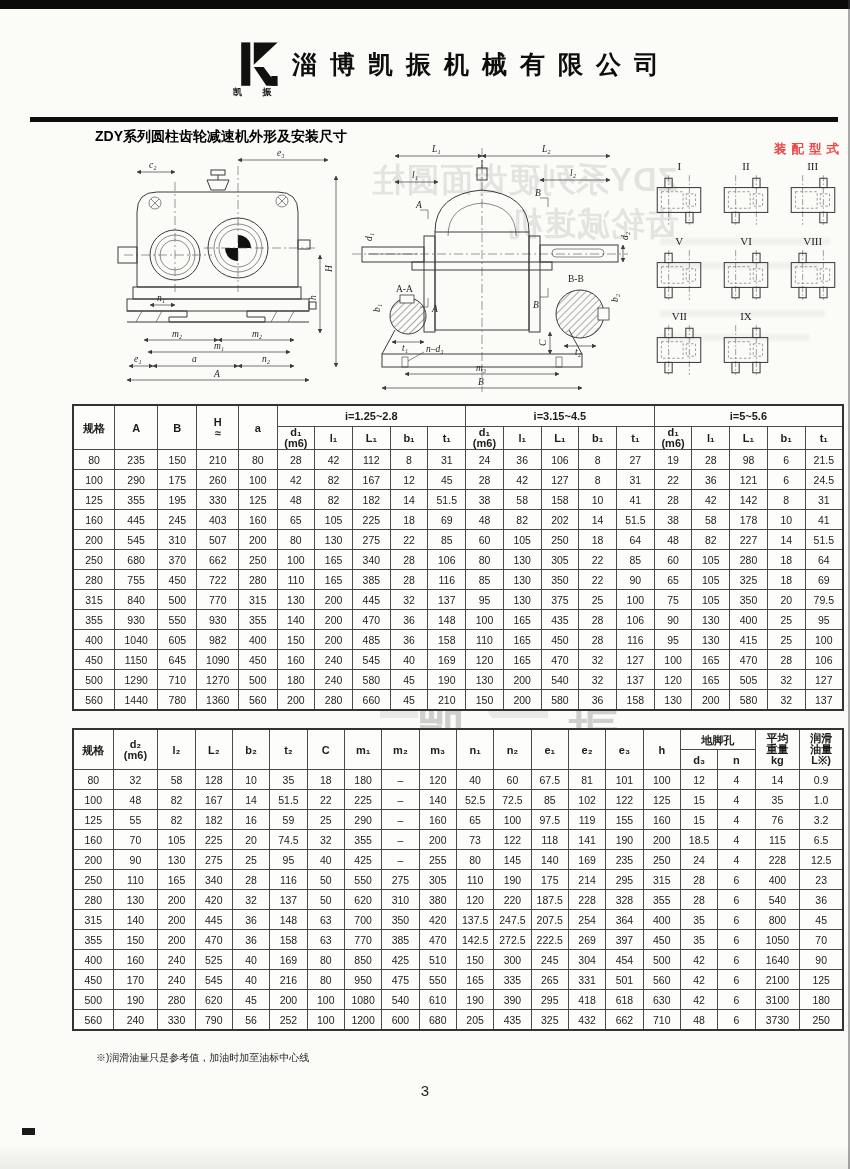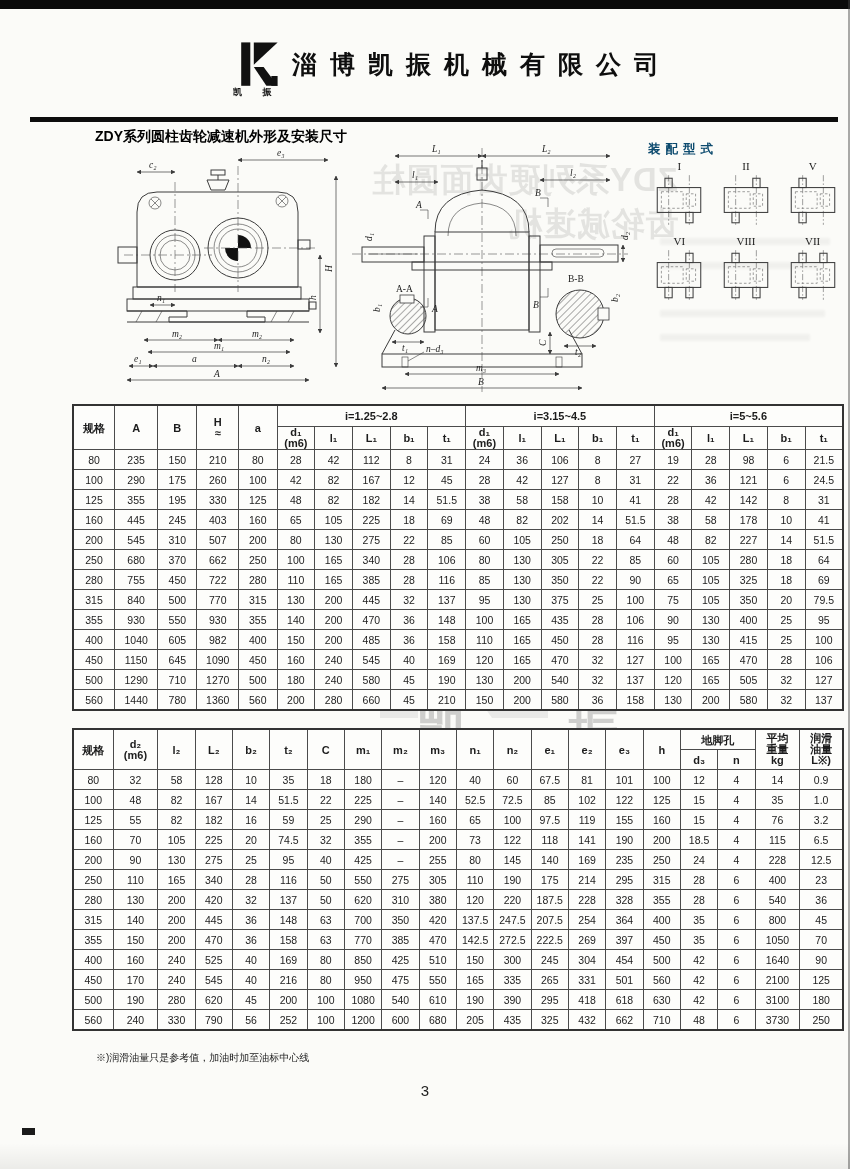--- a/index.html
+++ b/index.html
@@ -13,21 +13,21 @@
   
   .logo{position:absolute;left:237px;top:40px;width:42px;height:58px;}
   .logo-chars{position:absolute;left:233px;top:86px;font-size:9px;font-weight:bold;letter-spacing:9px;color:#111;white-space:nowrap;}
   .company{position:absolute;left:292px;top:48px;font-family:"DejaVu Serif",serif;font-weight:bold;
            font-size:25px;letter-spacing:13px;color:#0e0e0e;white-space:nowrap;}
   .rule{position:absolute;left:30px;top:117px;width:808px;height:5px;background:#0d0d0d;}
   .doc-title{position:absolute;left:95px;top:128px;font-size:14px;font-weight:bold;color:#000;}
   
   .figs{position:absolute;left:72px;top:140px;width:566px;height:260px;}
   .asm{position:absolute;left:648px;top:141px;width:196px;height:258px;}
-  .asm-title{text-align:left;font-size:12.5px;font-weight:bold;letter-spacing:5px;color:#0c4a6e;margin-bottom:2px;}
+  .asm-title{text-align:right;font-size:12.5px;font-weight:bold;letter-spacing:5px;color:#ef4444;margin-bottom:2px;}
   .asm-grid{display:grid;grid-template-columns:repeat(3,1fr);row-gap:3px;column-gap:4px;}
   .asm-cell{text-align:center;}
   .asm-cell .rn{font-family:"Liberation Serif",serif;font-size:11px;color:#222;line-height:12px;}
   
   .wm-logo{position:absolute;left:360px;top:520px;opacity:.15;}
   .wm-chars{position:absolute;left:418px;top:698px;font-size:52px;font-weight:bold;letter-spacing:42px;
             color:#7d7d7d;opacity:.35;white-space:nowrap;}
   .ghost-head{position:absolute;left:368px;top:158px;width:310px;transform:scaleX(-1);font-weight:bold;
               font-size:33px;letter-spacing:1px;color:#000;opacity:.09;line-height:44px;pointer-events:none;}
   .ghost-line{position:absolute;background:#555;opacity:.06;filter:blur(1px);height:7px;pointer-events:none;}
@@ -252,20 +252,29 @@
             <rect x="34.58" y="39" width="7" height="10" fill="none" stroke="#3c3c3c" stroke-width="1"></rect>
           </svg></div>
         <div class="asm-cell"><div class="rn">II</div><svg width="58" height="56" viewBox="0 0 56 54">
             <line x1="18" y1="3" x2="18" y2="51" stroke="#666" stroke-width=".6" stroke-dasharray="6 2 1.5 2"></line>
             <line x1="38" y1="3" x2="38" y2="51" stroke="#666" stroke-width=".6" stroke-dasharray="6 2 1.5 2"></line>
             <rect x="7" y="15" width="42" height="24" fill="none" stroke="#3c3c3c" stroke-width="1"></rect>
             <rect x="11" y="19" width="21" height="16" fill="none" stroke="#666" stroke-width=".6" stroke-dasharray="2.5 2"></rect>
             <rect x="35" y="21" width="9" height="12" fill="none" stroke="#666" stroke-width=".6" stroke-dasharray="2.5 2"></rect>
             <rect x="34.58" y="6" width="7" height="9" fill="none" stroke="#3c3c3c" stroke-width="1"></rect>
             <rect x="14.420000000000002" y="39" width="7" height="10" fill="none" stroke="#3c3c3c" stroke-width="1"></rect>
+          </svg></div>
+        <div class="asm-cell"><div class="rn">III</div><svg width="58" height="56" viewBox="0 0 56 54">
+            <line x1="18" y1="3" x2="18" y2="51" stroke="#666" stroke-width=".6" stroke-dasharray="6 2 1.5 2"></line>
+            <line x1="38" y1="3" x2="38" y2="51" stroke="#666" stroke-width=".6" stroke-dasharray="6 2 1.5 2"></line>
+            <rect x="7" y="15" width="42" height="24" fill="none" stroke="#3c3c3c" stroke-width="1"></rect>
+            <rect x="11" y="19" width="21" height="16" fill="none" stroke="#666" stroke-width=".6" stroke-dasharray="2.5 2"></rect>
+            <rect x="35" y="21" width="9" height="12" fill="none" stroke="#666" stroke-width=".6" stroke-dasharray="2.5 2"></rect>
+            <rect x="34.58" y="6" width="7" height="9" fill="none" stroke="#3c3c3c" stroke-width="1"></rect>
+            <rect x="34.58" y="39" width="7" height="10" fill="none" stroke="#3c3c3c" stroke-width="1"></rect>
           </svg></div>
         <div class="asm-cell"><div class="rn">V</div><svg width="58" height="56" viewBox="0 0 56 54">
             <line x1="18" y1="3" x2="18" y2="51" stroke="#666" stroke-width=".6" stroke-dasharray="6 2 1.5 2"></line>
             <line x1="38" y1="3" x2="38" y2="51" stroke="#666" stroke-width=".6" stroke-dasharray="6 2 1.5 2"></line>
             <rect x="7" y="15" width="42" height="24" fill="none" stroke="#3c3c3c" stroke-width="1"></rect>
             <rect x="11" y="19" width="21" height="16" fill="none" stroke="#666" stroke-width=".6" stroke-dasharray="2.5 2"></rect>
             <rect x="35" y="21" width="9" height="12" fill="none" stroke="#666" stroke-width=".6" stroke-dasharray="2.5 2"></rect>
             <rect x="14.420000000000002" y="6" width="7" height="9" fill="none" stroke="#3c3c3c" stroke-width="1"></rect>
             <rect x="14.420000000000002" y="39" width="7" height="10" fill="none" stroke="#3c3c3c" stroke-width="1"></rect>
           </svg></div>
@@ -291,20 +300,30 @@
           </svg></div>
         <div class="asm-cell"><div class="rn">VII</div><svg width="58" height="56" viewBox="0 0 56 54">
             <line x1="18" y1="3" x2="18" y2="51" stroke="#666" stroke-width=".6" stroke-dasharray="6 2 1.5 2"></line>
             <line x1="38" y1="3" x2="38" y2="51" stroke="#666" stroke-width=".6" stroke-dasharray="6 2 1.5 2"></line>
             <rect x="7" y="15" width="42" height="24" fill="none" stroke="#3c3c3c" stroke-width="1"></rect>
             <rect x="11" y="19" width="21" height="16" fill="none" stroke="#666" stroke-width=".6" stroke-dasharray="2.5 2"></rect>
             <rect x="35" y="21" width="9" height="12" fill="none" stroke="#666" stroke-width=".6" stroke-dasharray="2.5 2"></rect>
             <rect x="14.420000000000002" y="6" width="7" height="9" fill="none" stroke="#3c3c3c" stroke-width="1"></rect>
             <rect x="34.58" y="6" width="7" height="9" fill="none" stroke="#3c3c3c" stroke-width="1"></rect>
             <rect x="14.420000000000002" y="39" width="7" height="10" fill="none" stroke="#3c3c3c" stroke-width="1"></rect>
+          </svg></div>
+        <div class="asm-cell"><div class="rn">IX</div><svg width="58" height="56" viewBox="0 0 56 54">
+            <line x1="18" y1="3" x2="18" y2="51" stroke="#666" stroke-width=".6" stroke-dasharray="6 2 1.5 2"></line>
+            <line x1="38" y1="3" x2="38" y2="51" stroke="#666" stroke-width=".6" stroke-dasharray="6 2 1.5 2"></line>
+            <rect x="7" y="15" width="42" height="24" fill="none" stroke="#3c3c3c" stroke-width="1"></rect>
+            <rect x="11" y="19" width="21" height="16" fill="none" stroke="#666" stroke-width=".6" stroke-dasharray="2.5 2"></rect>
+            <rect x="35" y="21" width="9" height="12" fill="none" stroke="#666" stroke-width=".6" stroke-dasharray="2.5 2"></rect>
+            <rect x="34.58" y="6" width="7" height="9" fill="none" stroke="#3c3c3c" stroke-width="1"></rect>
+            <rect x="14.420000000000002" y="39" width="7" height="10" fill="none" stroke="#3c3c3c" stroke-width="1"></rect>
+            <rect x="34.58" y="39" width="7" height="10" fill="none" stroke="#3c3c3c" stroke-width="1"></rect>
           </svg></div>
       </div>
   </div>
 
   <table class="t1">
     <colgroup>
       <col style="width:5.4%">
         <col style="width:5.6%">
         <col style="width:5.1%">
         <col style="width:5.4%">

